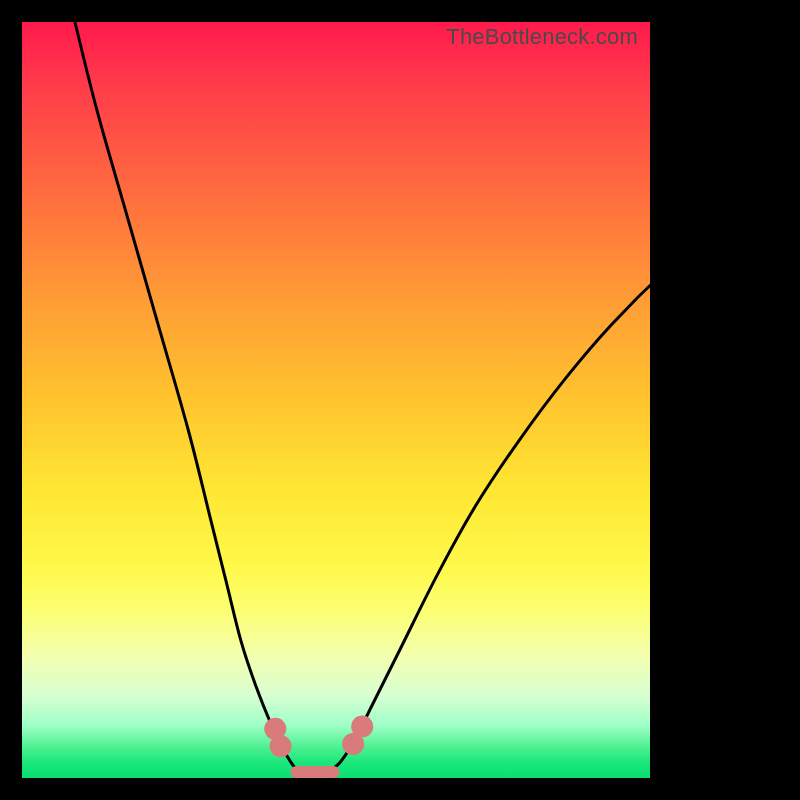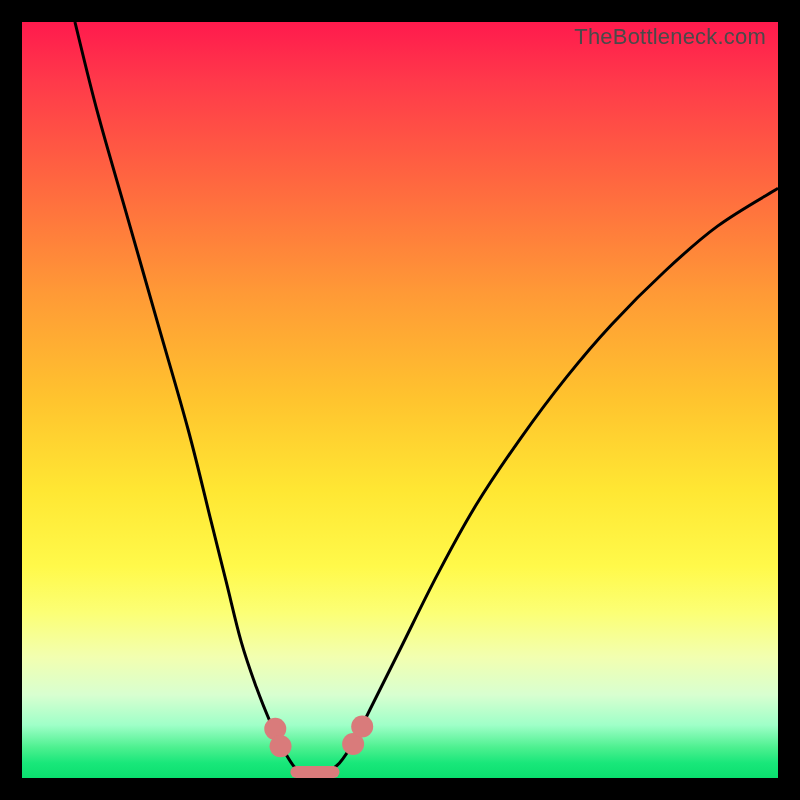--- a/index.html
+++ b/index.html
@@ -8,21 +8,21 @@
     width: 800px;
     height: 800px;
     background: #000;
     overflow: hidden;
     font-family: Arial, Helvetica, sans-serif;
   }
   .frame {
     position: absolute;
     left: 22px;
     top: 22px;
-    width: 756px;
+    width: 628px;
     height: 756px;
     background: linear-gradient(to bottom,
       #ff1a4d 0%,
       #ff3a4a 8%,
       #ff6a3f 22%,
       #ff9a36 36%,
       #ffc42e 50%,
       #ffe733 62%,
       #fff94a 72%,
       #fcff74 78%,

